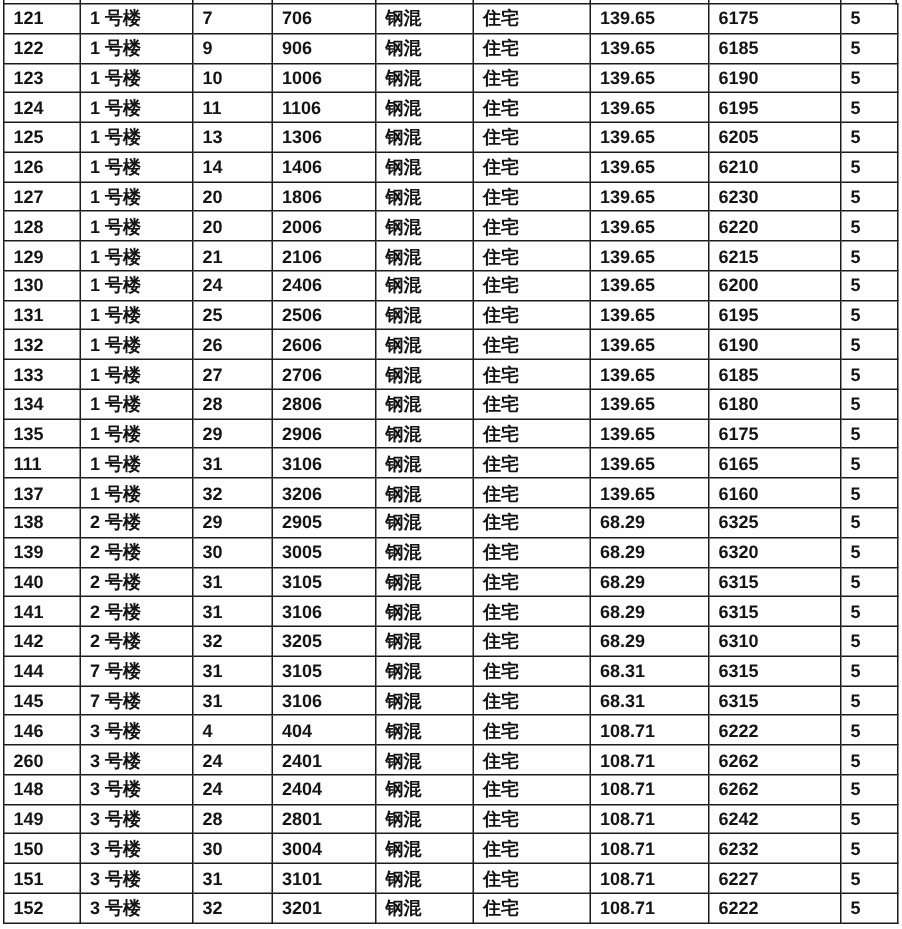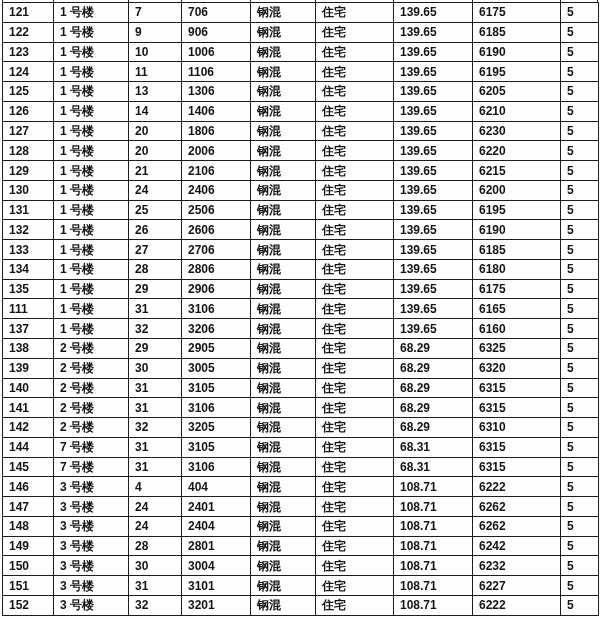--- a/index.html
+++ b/index.html
@@ -350,21 +350,21 @@
         <td>3 号楼</td>
         <td>4</td>
         <td>404</td>
         <td>钢混</td>
         <td>住宅</td>
         <td>108.71</td>
         <td>6222</td>
         <td>5</td>
       </tr>
       <tr>
-        <td>147</td>
+        <td>260</td>
         <td>3 号楼</td>
         <td>24</td>
         <td>2401</td>
         <td>钢混</td>
         <td>住宅</td>
         <td>108.71</td>
         <td>6262</td>
         <td>5</td>
       </tr>
       <tr>

